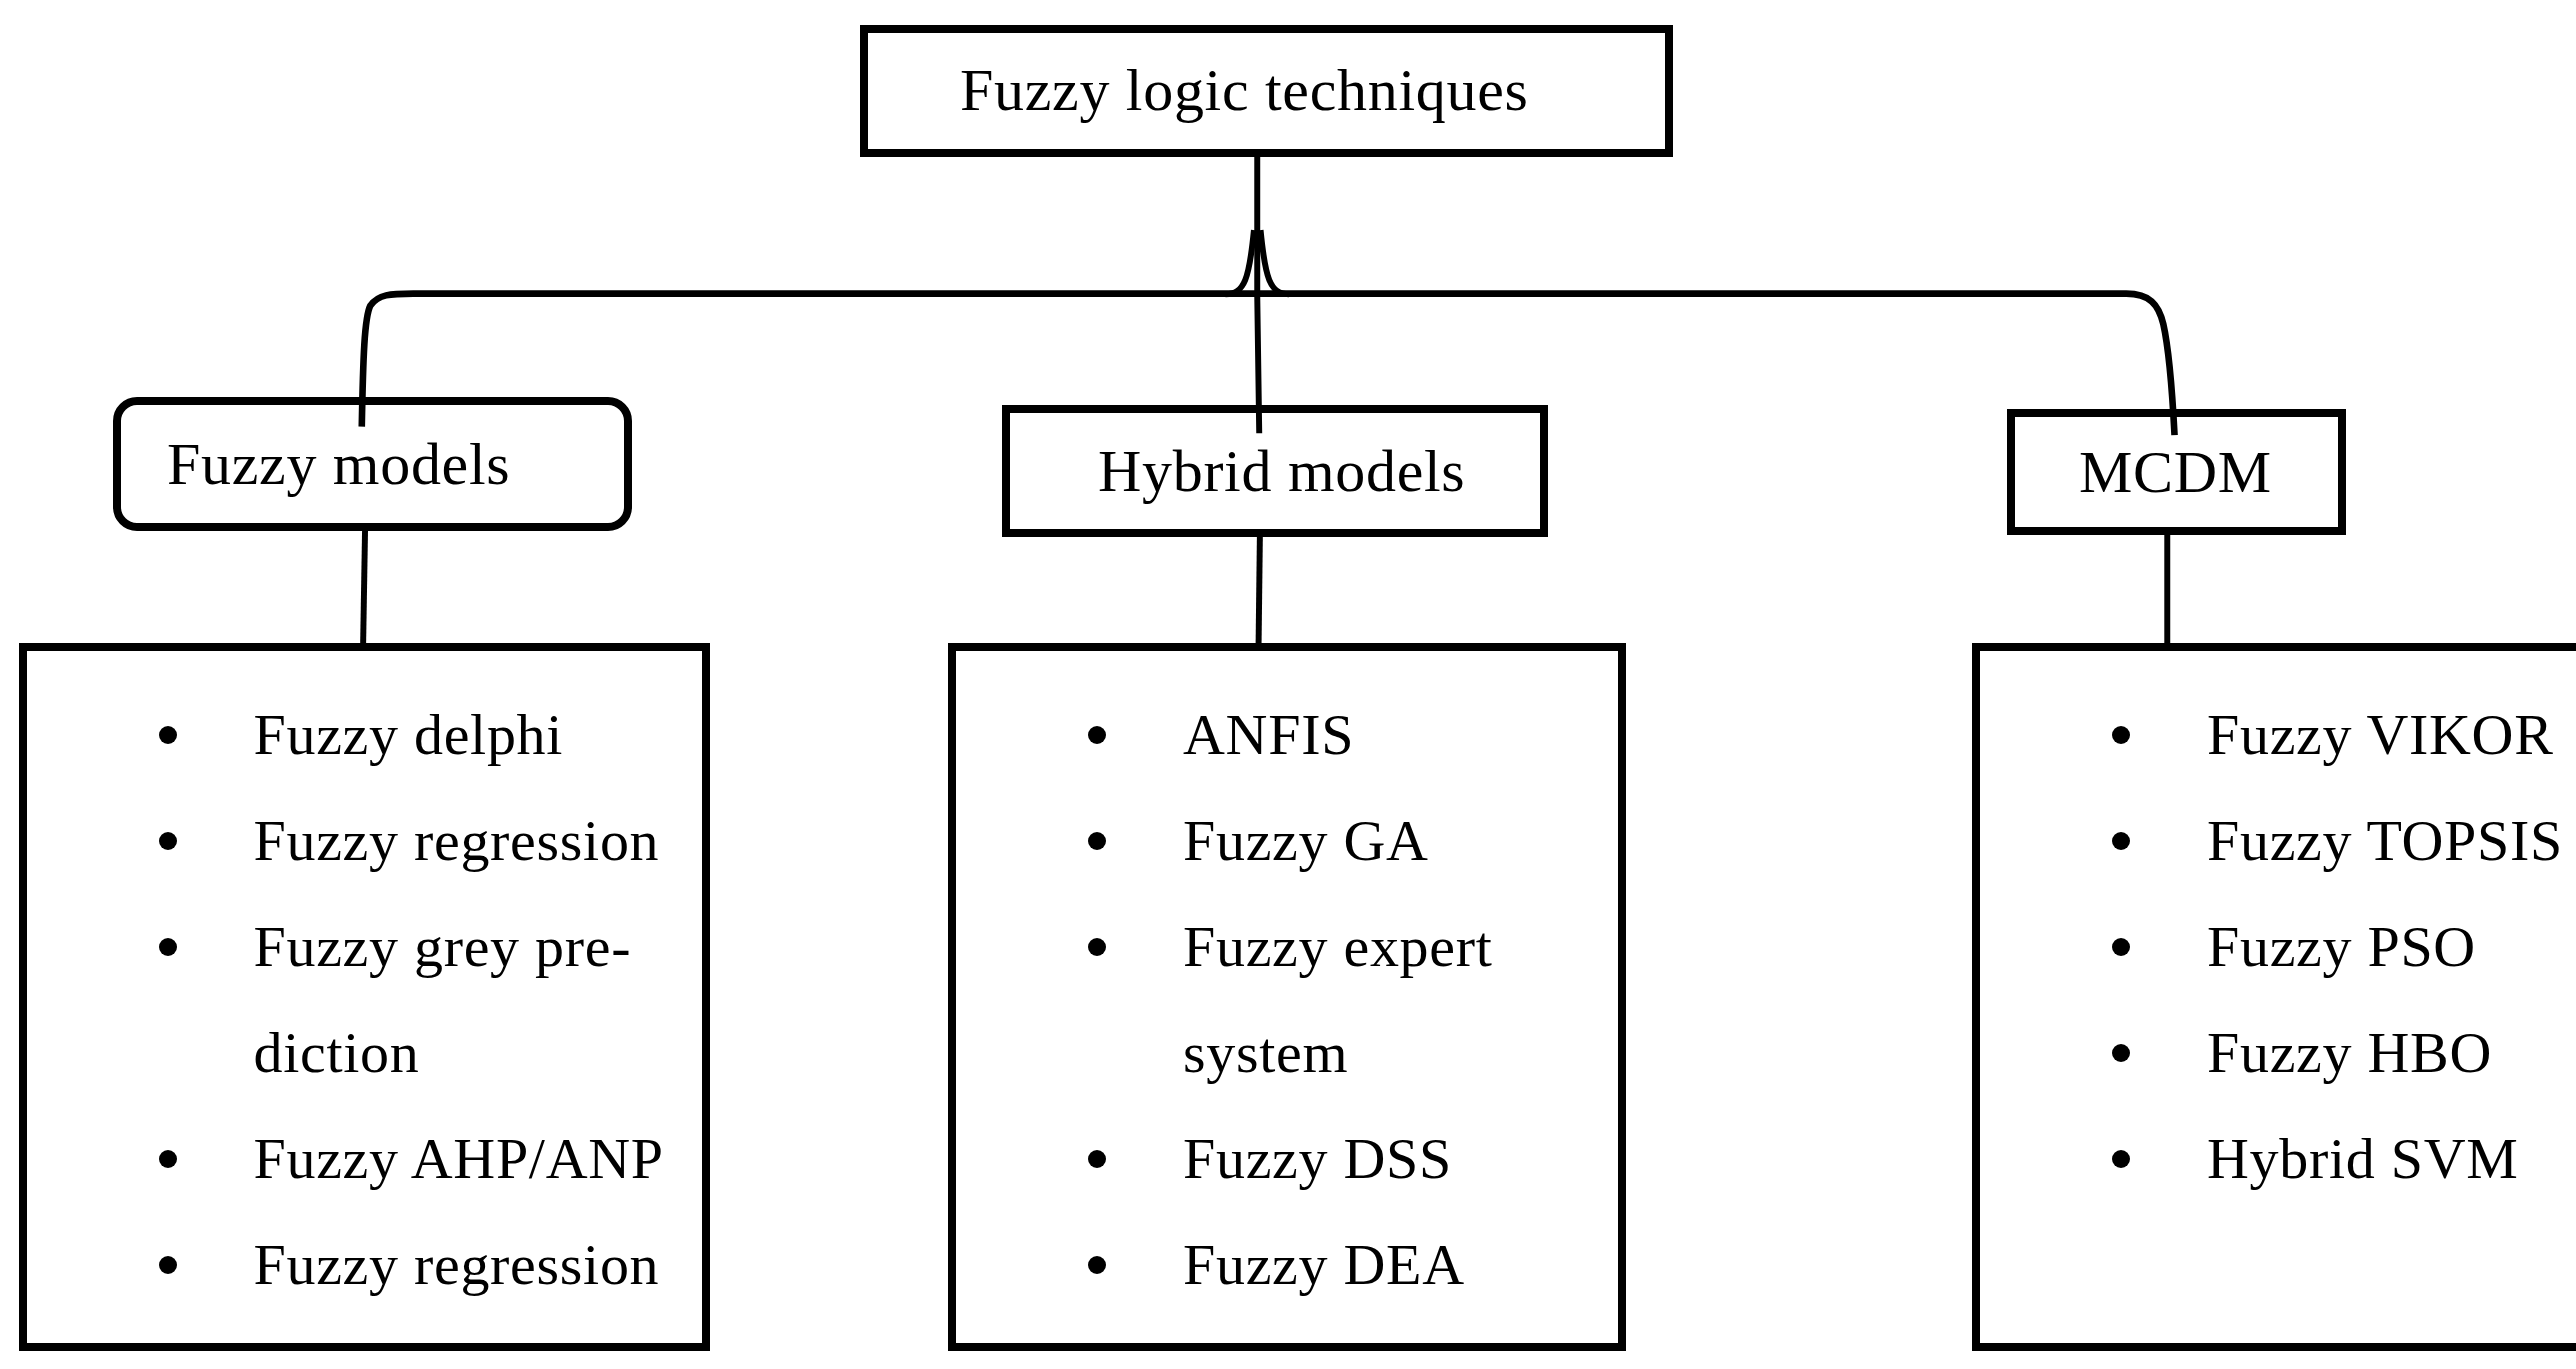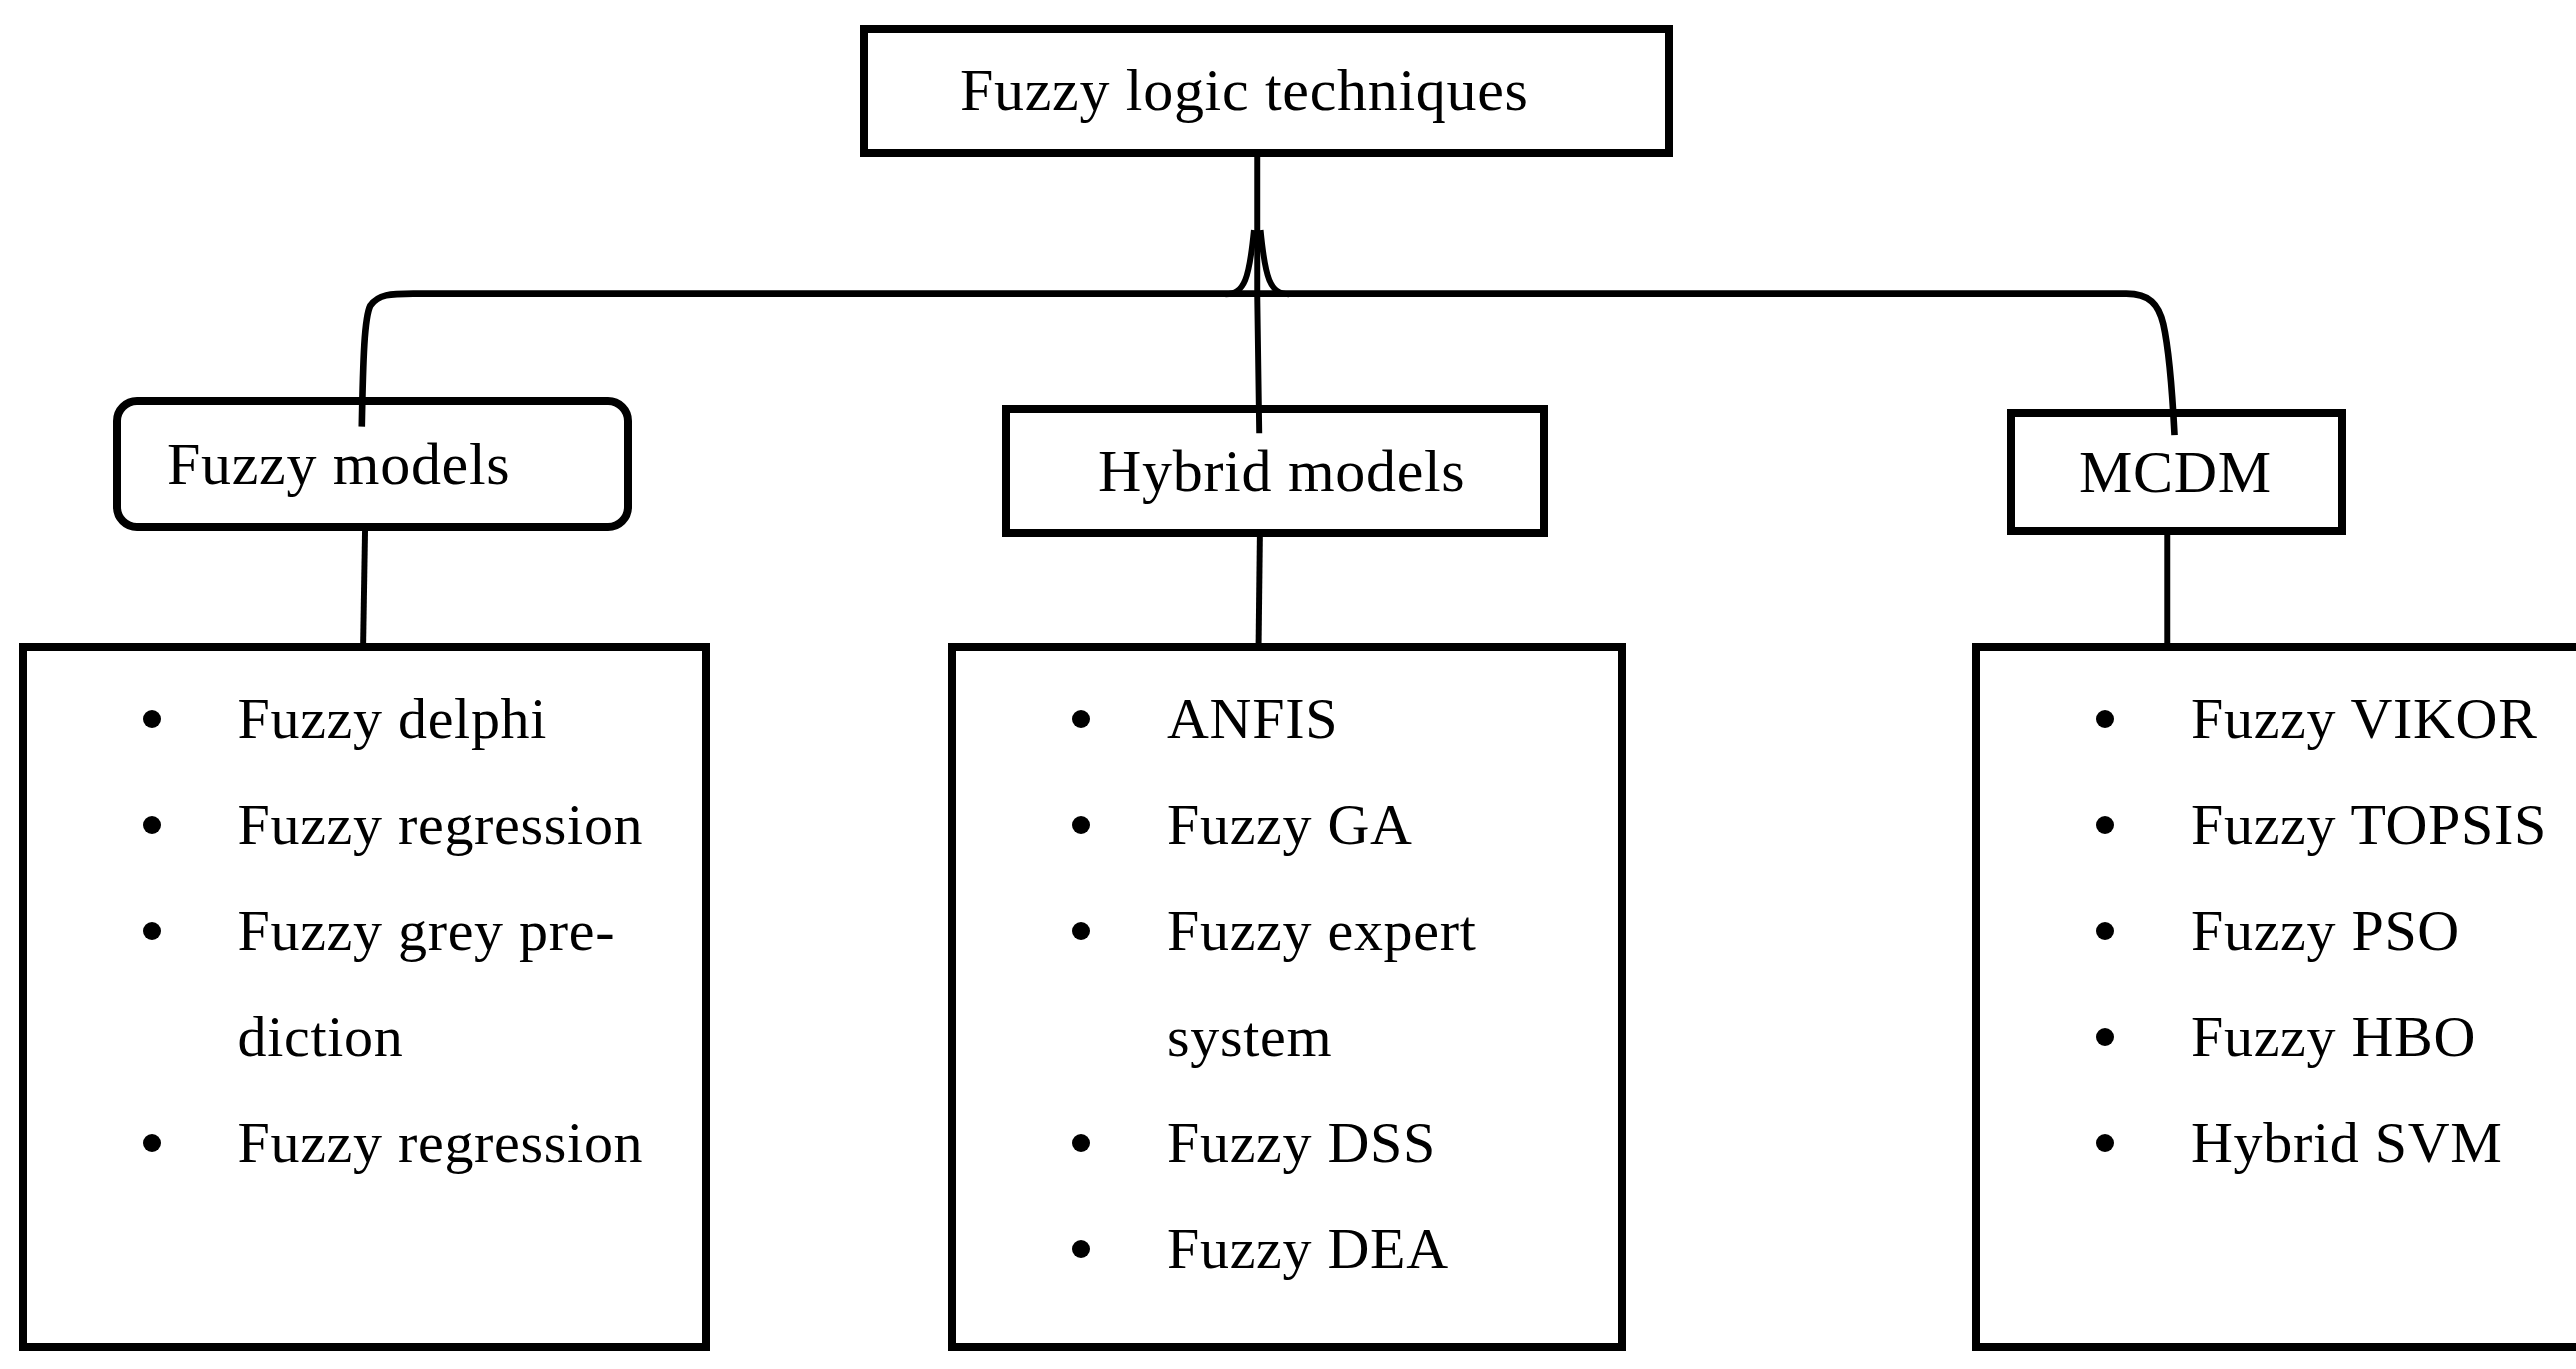--- a/index.html
+++ b/index.html
@@ -41,21 +41,21 @@
     box-sizing: border-box;
     border: 8px solid #000000;
     background: #ffffff;
     z-index: 1;
   }
   .list-left  { left: 18.5px;   top: 643px; width: 691px; height: 708px; }
   .list-mid   { left: 948px; top: 643px; width: 678px; height: 708px; }
   .list-right { left: 1972px; top: 643px; width: 821px; height: 708px; }
   .list {
     list-style: none;
-    margin: 0;
+    margin: 16px;
     padding: 14.5px 12px 0 116px;
   }
   .list li {
     display: flex;
     font-size: 58px;
     line-height: 106px;
   }
   .bullet {
     flex: 0 0 95px;
     position: relative;
@@ -117,20 +117,24 @@
         <span class="bullet"></span>
         <span class="item-text">Fuzzy regression</span>
       </li>
       <li>
         <span class="bullet"></span>
         <span class="item-text">Fuzzy grey pre-
 diction</span>
       </li>
       <li>
         <span class="bullet"></span>
+        <span class="item-text">Fuzzy AHP/ANP</span>
+      </li>
+      <li>
+        <span class="bullet"></span>
         <span class="item-text">Fuzzy regression</span>
       </li>
     </ul>
   </div>
 
   <div class="list-box list-mid">
     <ul class="list">
       <li>
         <span class="bullet"></span>
         <span class="item-text">ANFIS</span>

